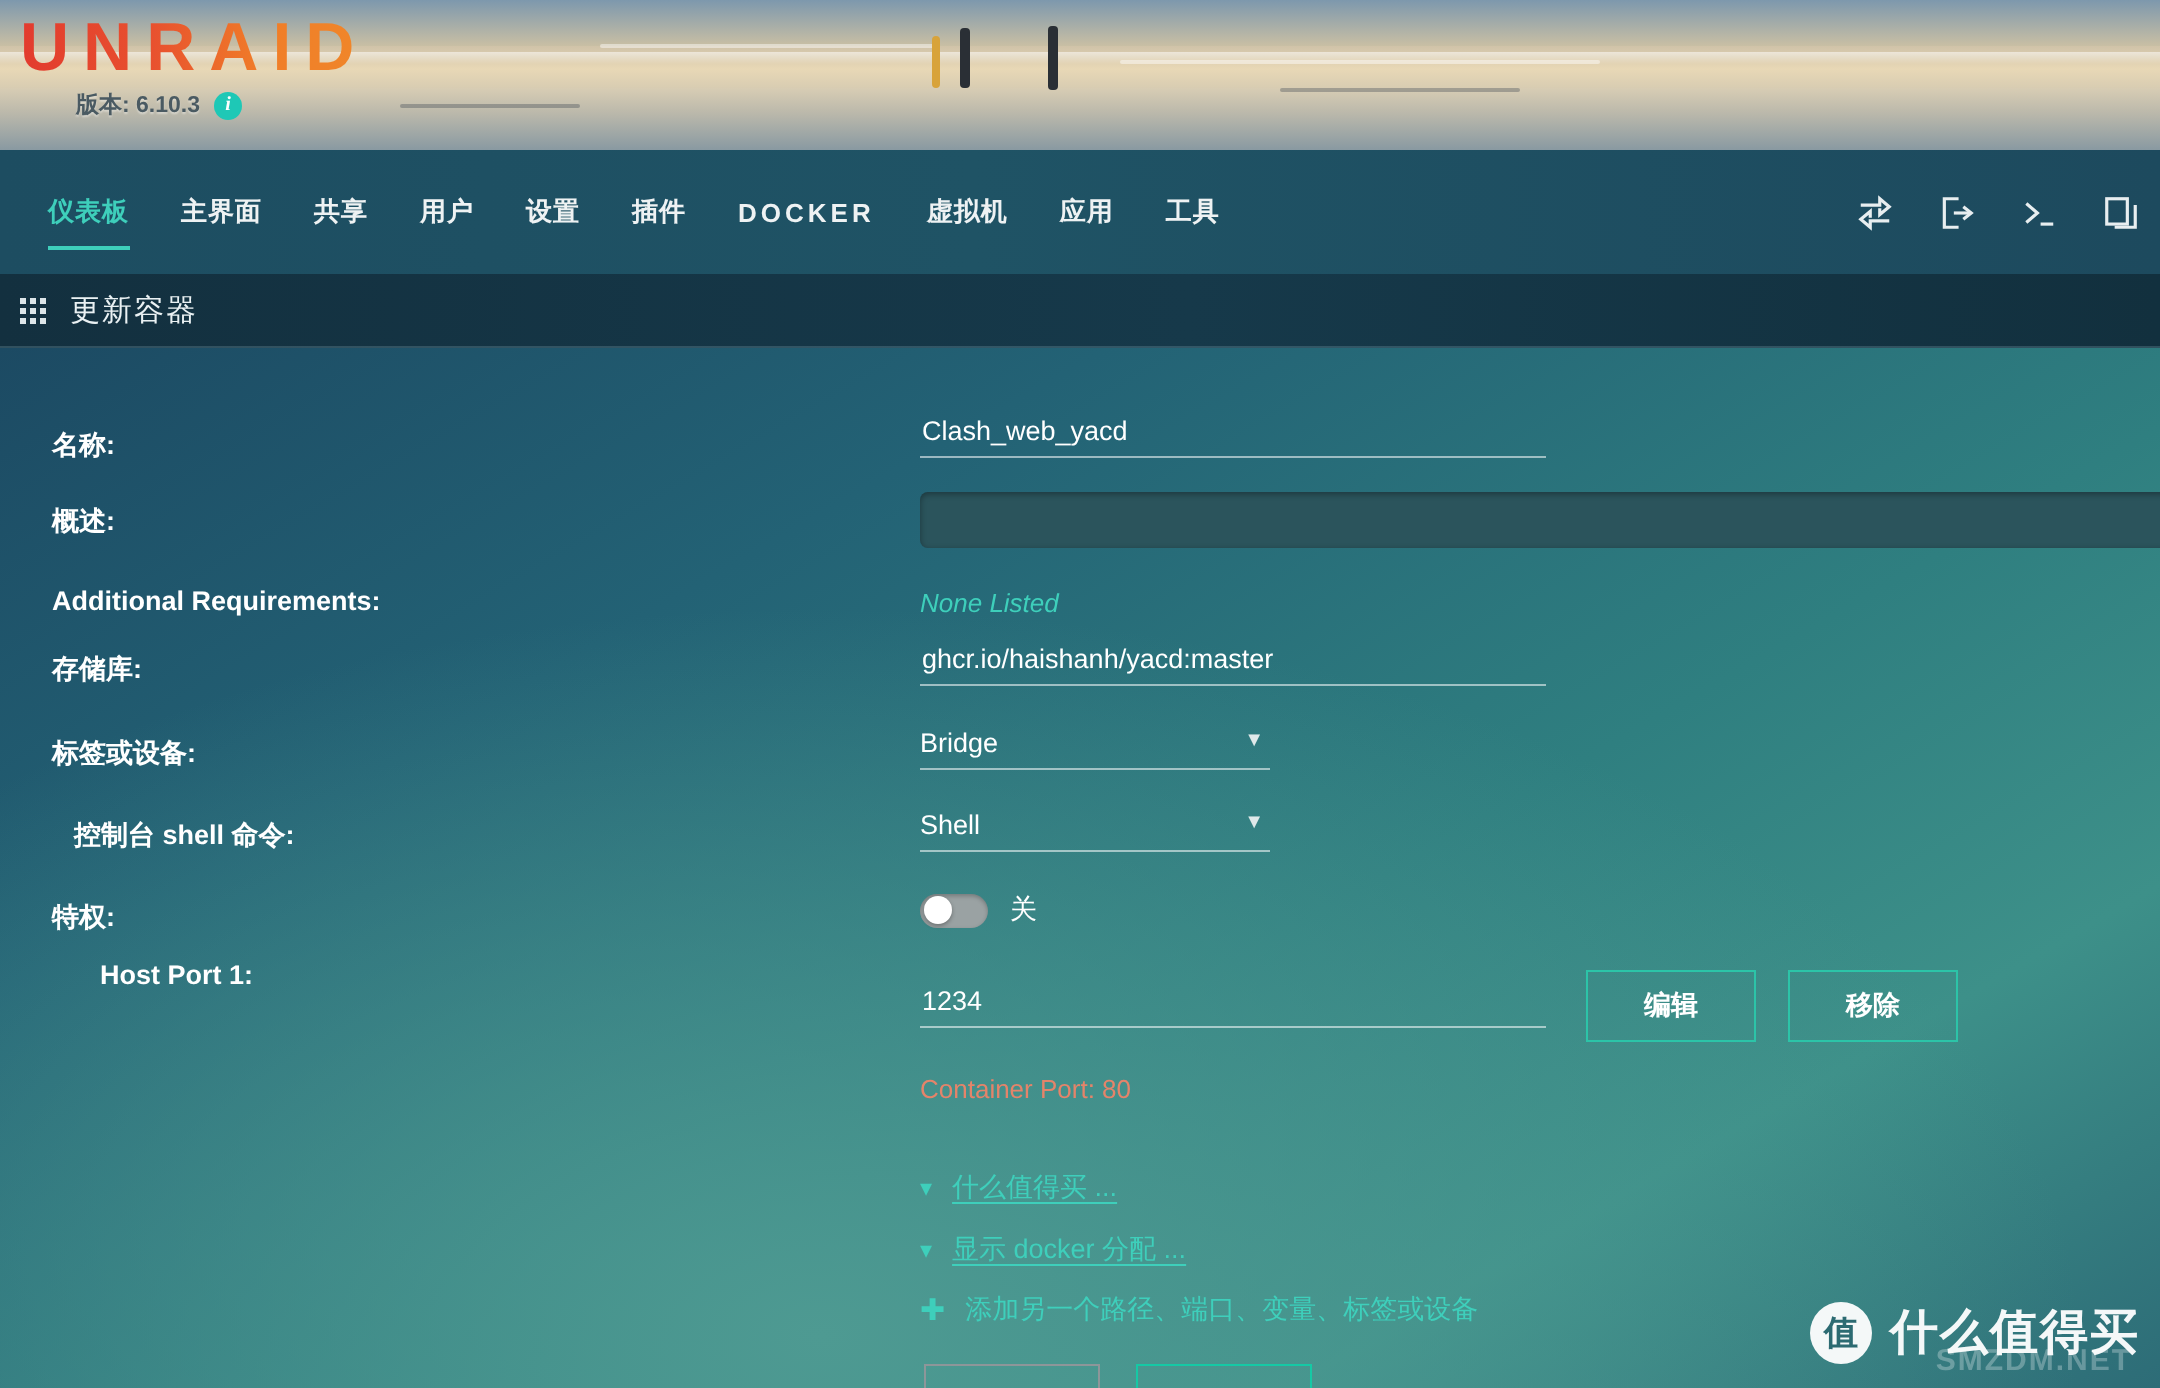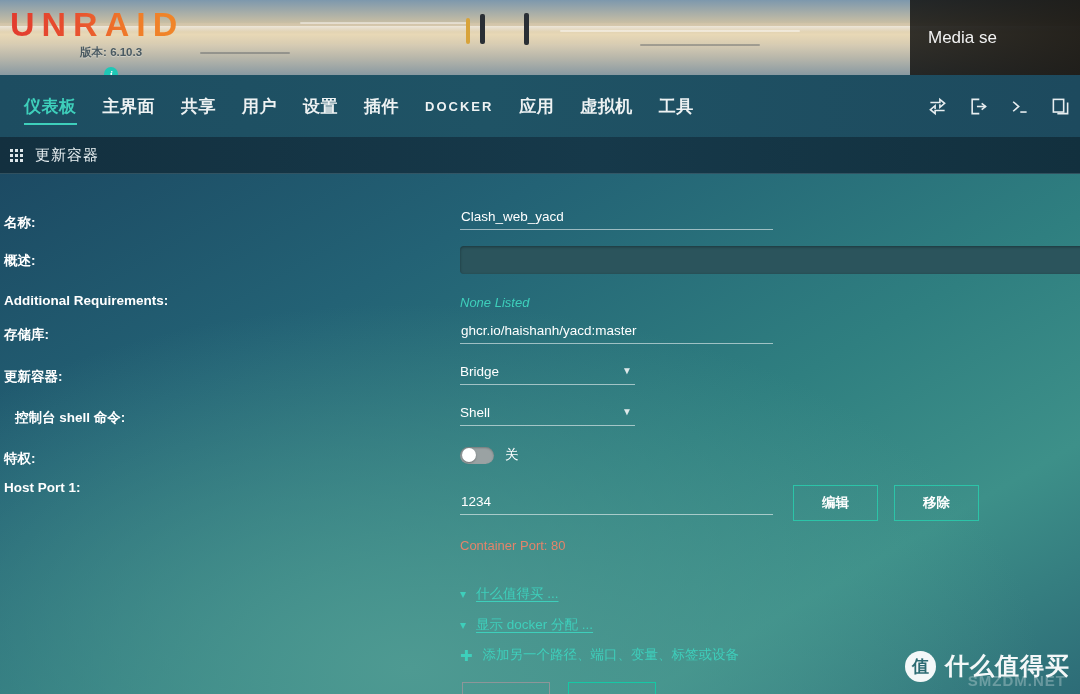--- a/index.html
+++ b/index.html
@@ -52,21 +52,21 @@
   
   .logo-wrap { position: absolute; left: 10px; top: 4px; }
   .logo {
     font-size: 34px; font-weight: 700; letter-spacing: 7px;
     background: linear-gradient(to right, #e23b2e 0%, #e8512f 38%, #f07d28 70%, #f0872a 100%);
     -webkit-background-clip: text; background-clip: text; color: transparent;
     line-height: 40px;
   }
   .version-row {
     display: flex; align-items: center; gap: 7px;
-    margin-left: 28px; margin-top: 1px; flex-direction: column;
+    margin-left: 28px; margin-top: 1px;
   }
   .version-text {
     font-size: 11.5px; color: #4a5a62; font-weight: 600;
     text-shadow: 0 1px 1px rgba(255,255,255,.4);
   }
   .info-icon {
     width: 14px; height: 14px; border-radius: 50%;
     background: #1ec8b6; color: #fff;
     font-size: 10px; font-weight: 700; font-style: italic;
     display: flex; align-items: center; justify-content: center;
@@ -85,21 +85,21 @@
   .navbar {
     position: absolute; left: 0; top: 75px; width: 1080px; height: 62px;
     background: linear-gradient(to right, #1d4d61 0%, #1f5365 45%, #1d4a5e 100%);
     display: flex; align-items: center;
   }
   .nav-items { display: flex; align-items: center; height: 100%; padding-left: 11px; }
   .nav-item {
     position: relative; height: 100%;
     display: flex; align-items: center;
     padding: 0 13px;
-    font-size: 17px; font-weight: 700; color: #eef2f3;
+    font-size: 13px; font-weight: 700; color: #eef2f3;
     letter-spacing: .5px; cursor: pointer; white-space: nowrap;
   }
   .nav-item.active { color: #3ecfbb; }
   .nav-item.active::after {
     content: ""; position: absolute; left: 13px; right: 13px; bottom: 12px;
     height: 2px; background: #3ecfbb;
   }
   .nav-item.docker { letter-spacing: 2px; font-size: 13px; }
   .nav-icons {
     position: absolute; right: 0; top: 0; height: 100%;
@@ -121,21 +121,21 @@
 
   
   .content {
     position: absolute; left: 0; top: 174px; width: 1080px; height: 520px;
     background:
       radial-gradient(ellipse 900px 520px at 38% 95%, #4e9a92 0%, rgba(78,154,146,0) 70%),
       linear-gradient(150deg, #1c4a63 0%, #236275 28%, #2f7f80 58%, #3d9089 78%, #2d6c77 100%);
   }
   .form { position: relative; width: 1080px; height: 520px; }
   .label {
-    position: absolute; left: 4px;
+    position: absolute; left: 26px;
     font-size: 13.5px; color: #ffffff; font-weight: 700;
     white-space: nowrap;
   }
   .field { position: absolute; left: 460px; }
 
   .underline-input {
     width: 313px; border: none; outline: none; background: transparent;
     border-bottom: 1px solid rgba(255,255,255,.55);
     color: #fff; font-size: 13.5px;
     font-family: "Liberation Sans", sans-serif;
@@ -242,35 +242,32 @@
 
     <div class="logo-wrap">
       <div class="logo">UNRAID</div>
       <div class="version-row">
         <span class="version-text">版本: 6.10.3</span>
         <span class="info-icon">i</span>
       </div>
     </div>
   </div>
 
-  <div class="right-panel">
-    <span class="rp-label">Media se</span>
-  </div>
 
   <div class="navbar">
     <div class="nav-items">
       <div class="nav-item active">仪表板</div>
       <div class="nav-item">主界面</div>
       <div class="nav-item">共享</div>
       <div class="nav-item">用户</div>
       <div class="nav-item">设置</div>
       <div class="nav-item">插件</div>
       <div class="nav-item docker">DOCKER</div>
+      <div class="nav-item">虚拟机</div>
       <div class="nav-item">应用</div>
-      <div class="nav-item">虚拟机</div>
       <div class="nav-item">工具</div>
     </div>
     <div class="nav-icons">
       <span class="nav-icon">
         <svg viewBox="0 0 24 24" fill="none" stroke="currentColor" stroke-width="2">
           <polyline points="3,7 15,7 15,3 21,8 15,13 15,9"></polyline>
           <polyline points="21,17 9,17 9,21 3,16 9,11 9,15"></polyline>
         </svg>
       </span>
       <span class="nav-icon">
@@ -326,21 +323,21 @@
       <div class="label" style="top:119px;">Additional Requirements:</div>
       <div class="field" style="top:119px;">
         <span class="hint-italic">None Listed</span>
       </div>
 
       <div class="label" style="top:152px;">存储库:</div>
       <div class="field" style="top:147px;">
         <input class="underline-input" value="ghcr.io/haishanh/yacd:master" style="">
       </div>
 
-      <div class="label" style="top:194px;">更新容器:</div>
+      <div class="label" style="top:194px;">标签或设备:</div>
       <div class="field" style="top:190px;">
         <div class="select-underline">
           <span class="sel-text">Bridge</span>
           <span class="caret">▼</span>
         </div>
       </div>
 
       <div class="label" style="top:235px;margin-left:11px;">控制台 shell 命令:</div>
       <div class="field" style="top:231px;">
         <div class="select-underline">
@@ -352,21 +349,21 @@
       <div class="label" style="top:276px;">特权:</div>
       <div class="field" style="top:272px;">
         <div class="toggle-row">
           <div class="toggle">
             <div class="knob"></div>
           </div>
           <span class="toggle-label">关</span>
         </div>
       </div>
 
-      <div class="label" style="top:306px;">Host Port 1:</div>
+      <div class="label" style="top:306px;margin-left:24px;">Host Port 1:</div>
       <div class="field" style="top:318px;">
         <input class="underline-input port-input" value="1234" style="">
       </div>
       <div style="position:absolute; left:793px; top:311px;">
         <button class="btn-outline">编辑</button>
       </div>
       <div style="position:absolute; left:894px; top:311px;">
         <button class="btn-outline">移除</button>
       </div>
       <div class="field" style="top:362px;">

